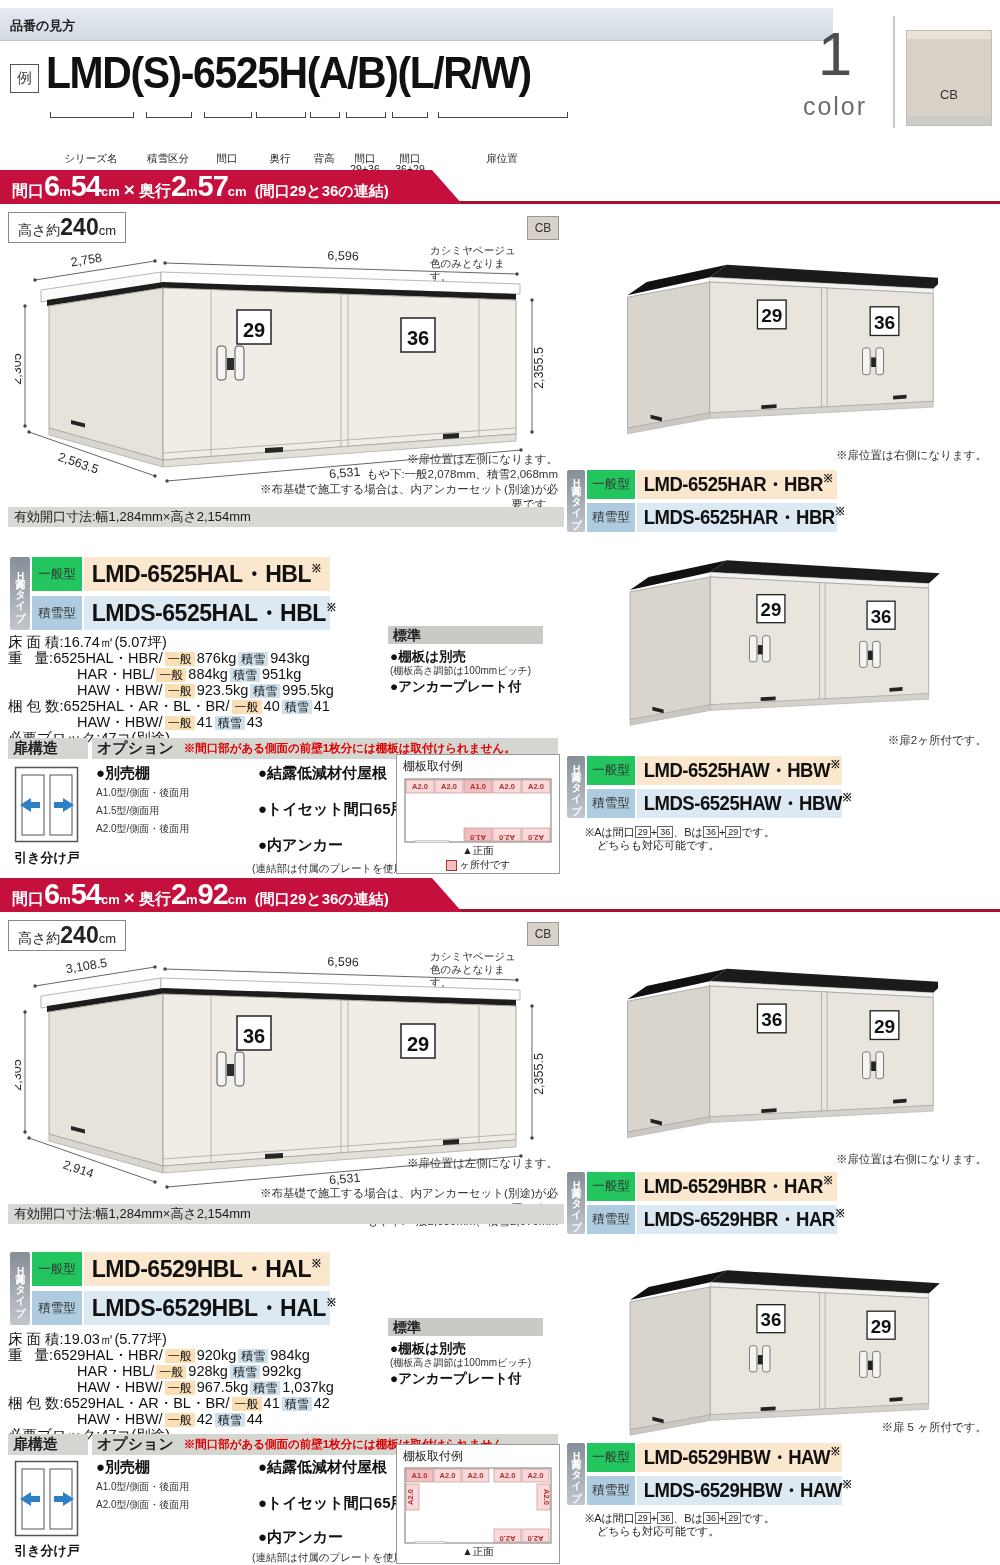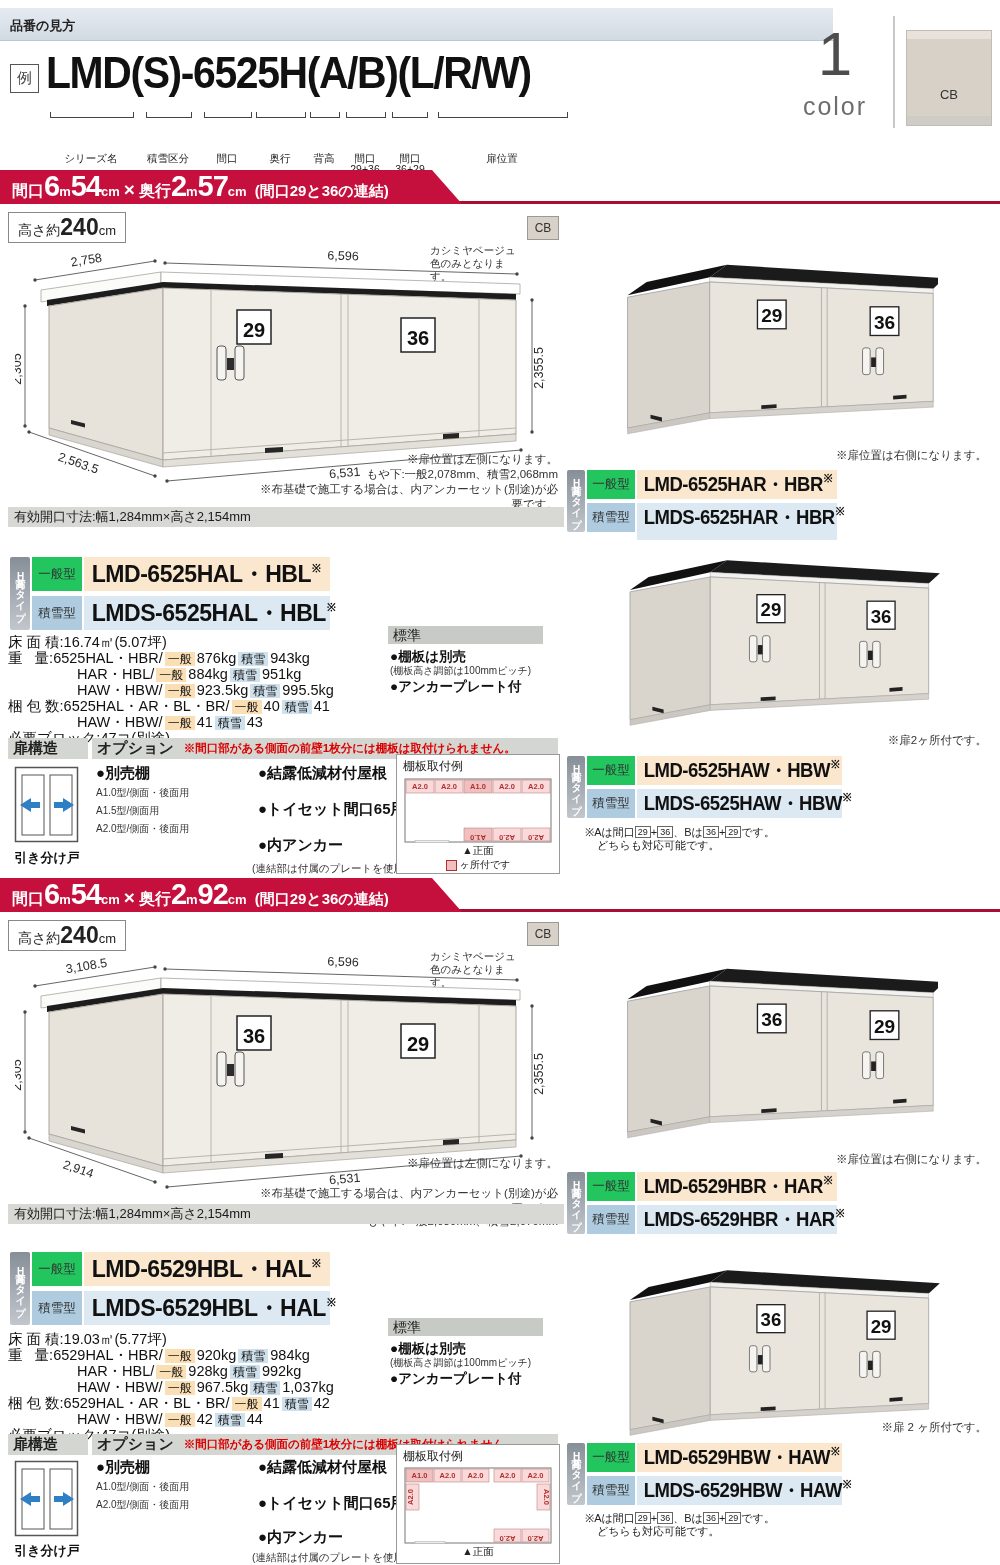--- a/index.html
+++ b/index.html
@@ -45,21 +45,21 @@
   .crow-g{background:#fbe7cd;} .crow-s{background:#dce9f2;}
   .codemain{font-size:24px;font-weight:bold;letter-spacing:-.5px;padding-left:8px;display:flex;align-items:center;
             transform:scaleX(.96);transform-origin:left center;white-space:nowrap;color:#111;}
   .codesub{font-size:19.5px;font-weight:bold;letter-spacing:-.5px;padding-left:7px;display:flex;align-items:center;
            transform:scaleX(.95);transform-origin:left center;white-space:nowrap;color:#111;}
   .mark{font-size:11px;position:relative;top:-7px;margin-left:1px;}
   
   .spec{font-size:14.5px;color:#111;white-space:pre;}
   .spec-chip{font-size:12px;padding:0 3px;margin:0 2px;}
   .chip-g{background:#fbdfb4;} .chip-sn{background:#cfe1ed;}
-  .stdhead{background:#c8cac5;font-size:14px;font-weight:normal;color:#222;line-height:18px;padding-left:5px;}
+  .stdhead{background:#c8cac5;font-size:14px;font-weight:bold;color:#222;line-height:18px;padding-left:5px;}
   .stditem{font-size:13.5px;font-weight:bold;color:#111;}
   .stdsmall{font-size:10px;color:#333;}
   .secbar{background:#d4d6d1;height:21px;display:flex;align-items:center;}
   .secbar .t1{font-size:15px;font-weight:bold;padding-left:5px;color:#222;}
   .rednote{font-size:11.5px;color:#d00;font-weight:bold;}
   .opt-main{font-size:15px;font-weight:bold;color:#111;}
   .opt-sub{font-size:10px;color:#333;}
   .opt-par{font-size:10.5px;color:#333;}
   .shelfbox{border:1px solid #999;background:#fff;}
   .shelftitle{font-size:12px;color:#222;}
@@ -321,21 +321,21 @@
   <div class="abs note r" style="left:700px;top:448px;width:287px;">※扉位置は右側になります。</div>
   <div class="abs tabv" style="left:567px;top:470px;width:18px;height:62px;">背高Hタイプ</div>
   <div class="abs tchip tchip-g" style="left:587px;top:470px;width:48px;height:29px;">一般型</div>
   <div class="abs crow-g" style="left:637px;top:470px;width:200px;height:29px;">
     <div class="codesub" style="height:29px;">
         <span>LMD-6525HAR・HBR</span>
         <span class="mark">※</span>
       </div>
   </div>
   <div class="abs tchip tchip-s" style="left:587px;top:503px;width:48px;height:29px;">積雪型</div>
-  <div class="abs crow-s" style="left:637px;top:503px;width:200px;height:37px;">
+  <div class="abs crow-s" style="left:637px;top:503px;width:200px;height:29px;">
     <div class="codesub" style="height:29px;">
         <span>LMDS-6525HAR・HBR</span>
         <span class="mark">※</span>
       </div>
   </div>
 
   <svg class="abs" style="left:612px;top:548px;" width="330" height="182" viewBox="0 0 335 195">
     <polygon points="96,26 330,38 342,27 114,13" fill="#1b1b1b"></polygon>
     <polygon points="10,45 96,26 114,13 30,31" fill="#111"></polygon>
     <polygon points="96,26 330,38 330,43 96,31" fill="#f4f2ee" stroke="#999" stroke-width="0.5"></polygon>
@@ -624,21 +624,21 @@
       <rect x="138" y="94" width="8" height="28" rx="2.5" fill="#f6f4f0" stroke="#555" stroke-width="0.8"></rect>
       <rect x="152" y="94" width="8" height="28" rx="2.5" fill="#f6f4f0" stroke="#555" stroke-width="0.8"></rect>
       <rect x="147" y="104" width="5" height="10" fill="#222"></rect>
     </g>
     <g>
       <rect x="256" y="100" width="8" height="28" rx="2.5" fill="#f6f4f0" stroke="#555" stroke-width="0.8"></rect>
       <rect x="270" y="100" width="8" height="28" rx="2.5" fill="#f6f4f0" stroke="#555" stroke-width="0.8"></rect>
       <rect x="265" y="110" width="5" height="10" fill="#222"></rect>
     </g>
   </svg>
-  <div class="abs note r" style="left:700px;top:1420px;width:287px;">※扉 2 ヶ所付です。</div>
+  <div class="abs note r" style="left:700px;top:1420px;width:287px;">※扉 5 ヶ所付です。</div>
   <div class="abs tabv" style="left:567px;top:1443px;width:18px;height:62px;">背高Hタイプ</div>
   <div class="abs tchip tchip-g" style="left:587px;top:1443px;width:48px;height:29px;">一般型</div>
   <div class="abs crow-g" style="left:637px;top:1443px;width:205px;height:29px;">
     <div class="codesub" style="height:29px;">
         <span>LMD-6529HBW・HAW</span>
         <span class="mark">※</span>
       </div>
   </div>
   <div class="abs tchip tchip-s" style="left:587px;top:1476px;width:48px;height:29px;">積雪型</div>
   <div class="abs crow-s" style="left:637px;top:1476px;width:205px;height:29px;">

